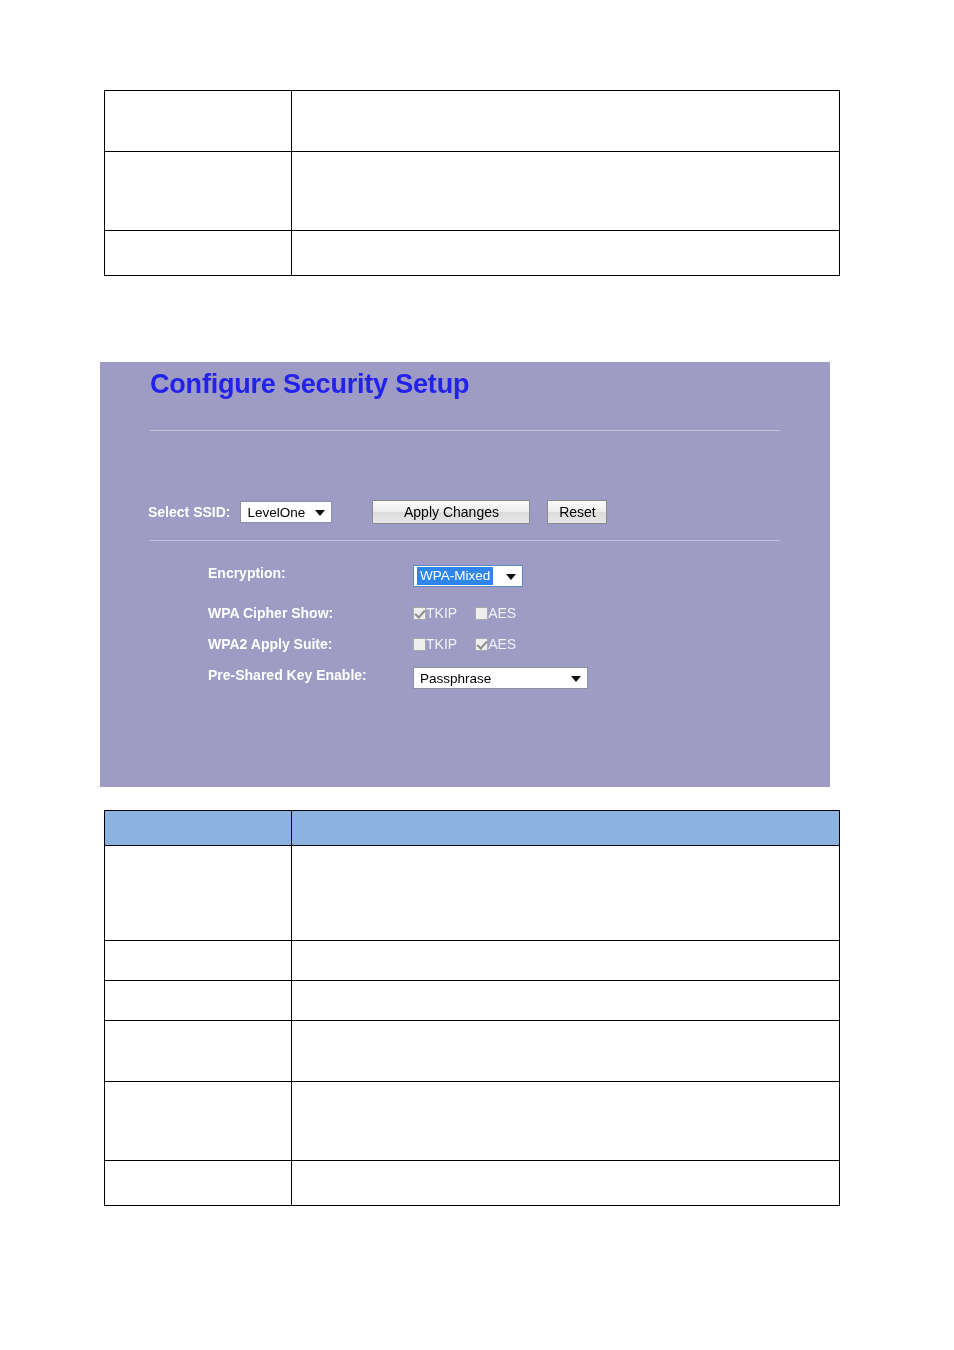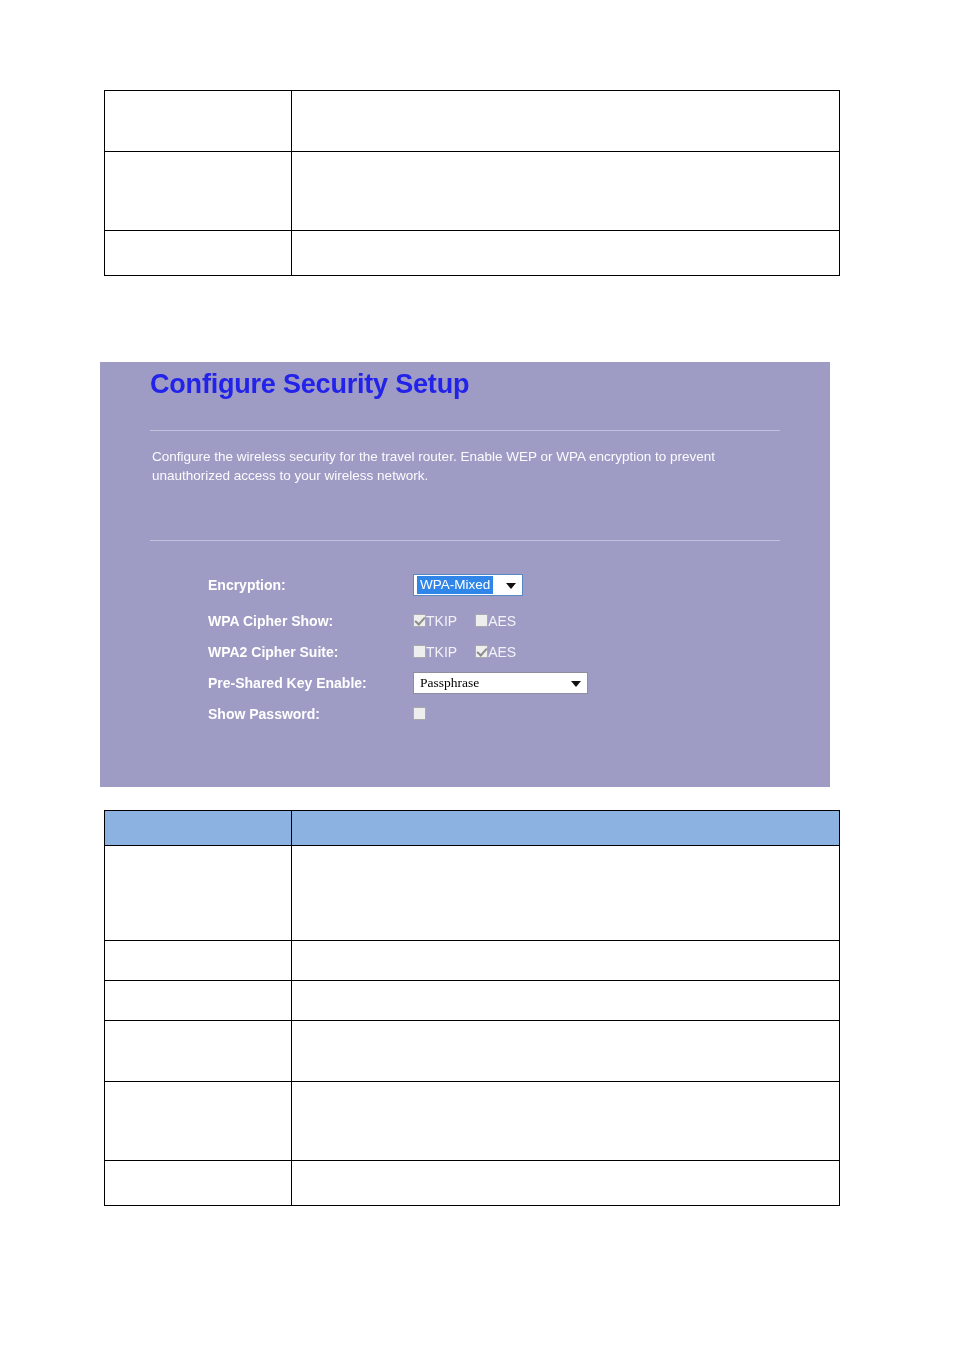--- a/index.html
+++ b/index.html
@@ -137,21 +137,21 @@
 
   
   #form-grid {
     position: absolute;
     left: 108px;
     top: 203px;
     width: 600px;
   }
   .frow {
     display: flex;
-    align-items: center;
+    align-items: flex-start;
     min-height: 31px;
   }
   .flabel {
     width: 205px;
     font-size: 14px;
     font-weight: bold;
     color: #ffffff;
     white-space: nowrap;
     flex: none;
   }
@@ -197,21 +197,21 @@
     border-width: 0 2px 2px 0;
     transform: rotate(42deg);
   }
   .cbx-text {
     font-size: 14px;
     color: #f2f2f8;
     margin-right: 18px;
     white-space: nowrap;
   }
 
-  #psk-format-select { width: 175px; font-family: Liberation Serif, serif; }
+  #psk-format-select { width: 175px; }
 
   #psk-input {
     width: 272px;
     height: 22px;
     box-sizing: border-box;
     background: #ffffff;
     border: 1px solid #8e8e9e;
     display: flex;
     align-items: center;
     padding: 0 5px;
@@ -241,22 +241,32 @@
   </tr>
 </tbody>
   </table>
 
 <div id="router-panel">
 
   <div id="panel-title">Configure Security Setup</div>
 
   <div class="panel-rule" id="rule-top"></div>
 
-  <div id="panel-desc">Configure the wireless security for the travel router. Enable WEP or WPA encryption to prevent unauthorized access to your wireless network.</div>
-
+
+  <div id="ssid-row">
+    <span id="ssid-label">Select SSID:</span>
+
+    <div class="sel" id="ssid-select">
+      <span>LevelOne</span>
+      <span class="caret"></span>
+    </div>
+
+    <div class="btn" id="apply-changes-button">Apply Changes</div>
+    <div class="btn" id="reset-button">Reset</div>
+  </div>
 
   <div class="panel-rule" id="rule-middle"></div>
 
   <div id="form-grid">
 
     <div class="frow" style="min-height:40px">
       <span class="flabel">Encryption:</span>
       <div class="fctl">
         <div class="sel" id="encryption-select">
           <span id="encryption-value">WPA-Mixed</span>
@@ -269,46 +279,40 @@
       <span class="flabel">WPA Cipher Show:</span>
       <div class="fctl">
         <span class="cbx checked"></span>
         <span class="cbx-text">TKIP</span>
         <span class="cbx"></span>
         <span class="cbx-text">AES</span>
       </div>
     </div>
 
     <div class="frow">
-      <span class="flabel">WPA2 Cipher Suite:</span>
+      <span class="flabel">WPA2 Apply Suite:</span>
       <div class="fctl">
         <span class="cbx"></span>
         <span class="cbx-text">TKIP</span>
         <span class="cbx checked"></span>
         <span class="cbx-text">AES</span>
       </div>
     </div>
 
     <div class="frow">
       <span class="flabel">Pre-Shared Key Enable:</span>
       <div class="fctl">
         <div class="sel" id="psk-format-select">
           <span>Passphrase</span>
           <span class="caret"></span>
         </div>
       </div>
     </div>
 
 
-    <div class="frow">
-      <span class="flabel">Show Password:</span>
-      <div class="fctl">
-        <span class="cbx"></span>
-      </div>
-    </div>
 
   </div>
 </div>
 
 <table class="doc-table" id="bottom-table">
   <tbody>
       <tr>
     <td class="col-label hdr" style="height:26px"></td>
     <td class="hdr"></td>
   </tr>

